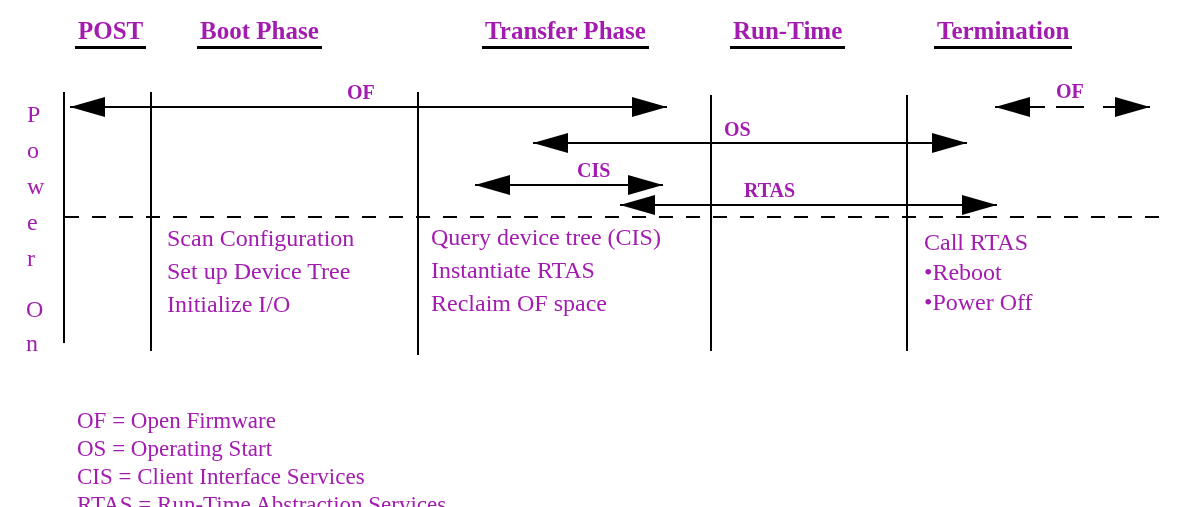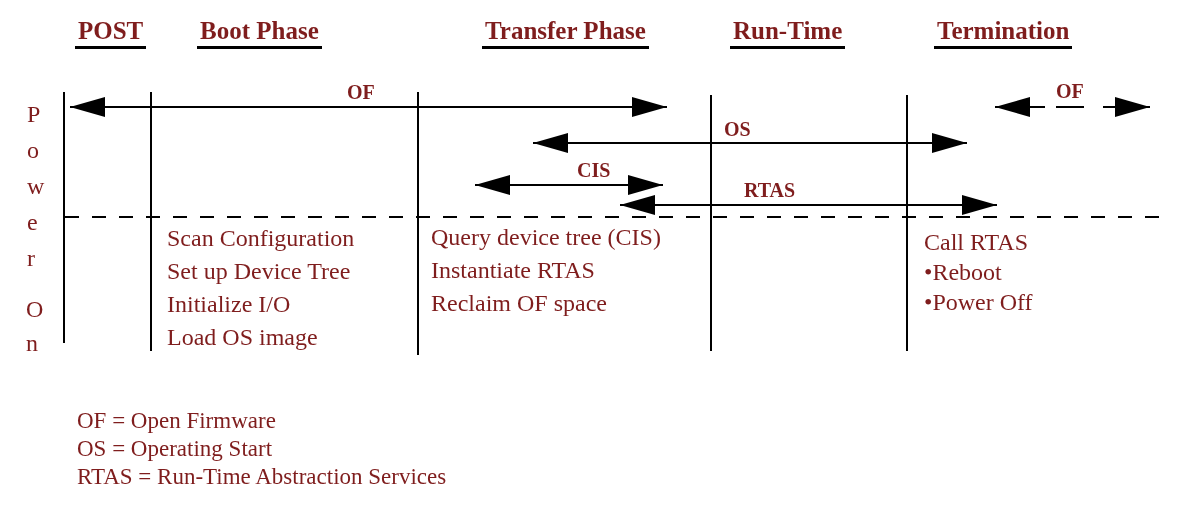--- a/index.html
+++ b/index.html
@@ -1,19 +1,19 @@
 <!DOCTYPE html>
 <html><head>
 <meta charset="utf-8">
 <style>
   html,body { margin:0; padding:0; background:#ffffff; }
   .canvas {
     position:relative; width:1181px; height:507px;
     background:#ffffff; overflow:hidden;
-    font-family:"Liberation Serif", serif; color:#7f1d1d;
+    font-family:"Liberation Serif", serif; color:#a21caf;
   }
   
   .hdr {
     position:absolute; top:18px;
     font-weight:bold; font-size:25px; line-height:26px;
     border-bottom:3px solid #000; padding:0 3px 2px 3px;
     white-space:nowrap;
   }
   
   .vline { position:absolute; width:2px; background:#000; }
@@ -110,34 +110,34 @@
   <div class="alabel underlined" style="left:1056px; top:79px;">OF</div>
   <div class="arrow" style="left:1103px; top:97px; width:47px;">
     <div class="shaft"></div>
     <div class="head-r"></div>
   </div>
 
   <div class="tasks" style="left:167px; top:222px;">
     <div>Scan Configuration</div>
     <div>Set up Device Tree</div>
     <div>Initialize I/O</div>
-    <div>Load OS image</div>
   </div>
 
   <div class="tasks" style="left:431px; top:221px;">
     <div>Query device tree (CIS)</div>
     <div>Instantiate RTAS</div>
     <div>Reclaim OF space</div>
   </div>
 
   <div class="tasks term" style="left:924px; top:227px;">
     <div>Call RTAS</div>
     <div>•Reboot</div>
     <div>•Power Off</div>
   </div>
 
   <div class="legend" style="left:77px; top:374px;margin-top:33px;">
     <div>OF = Open Firmware</div>
     <div>OS = Operating Start</div>
+    <div>CIS = Client Interface Services</div>
     <div>RTAS = Run-Time Abstraction Services</div>
   </div>
 
 </div>
 
 </body></html>

